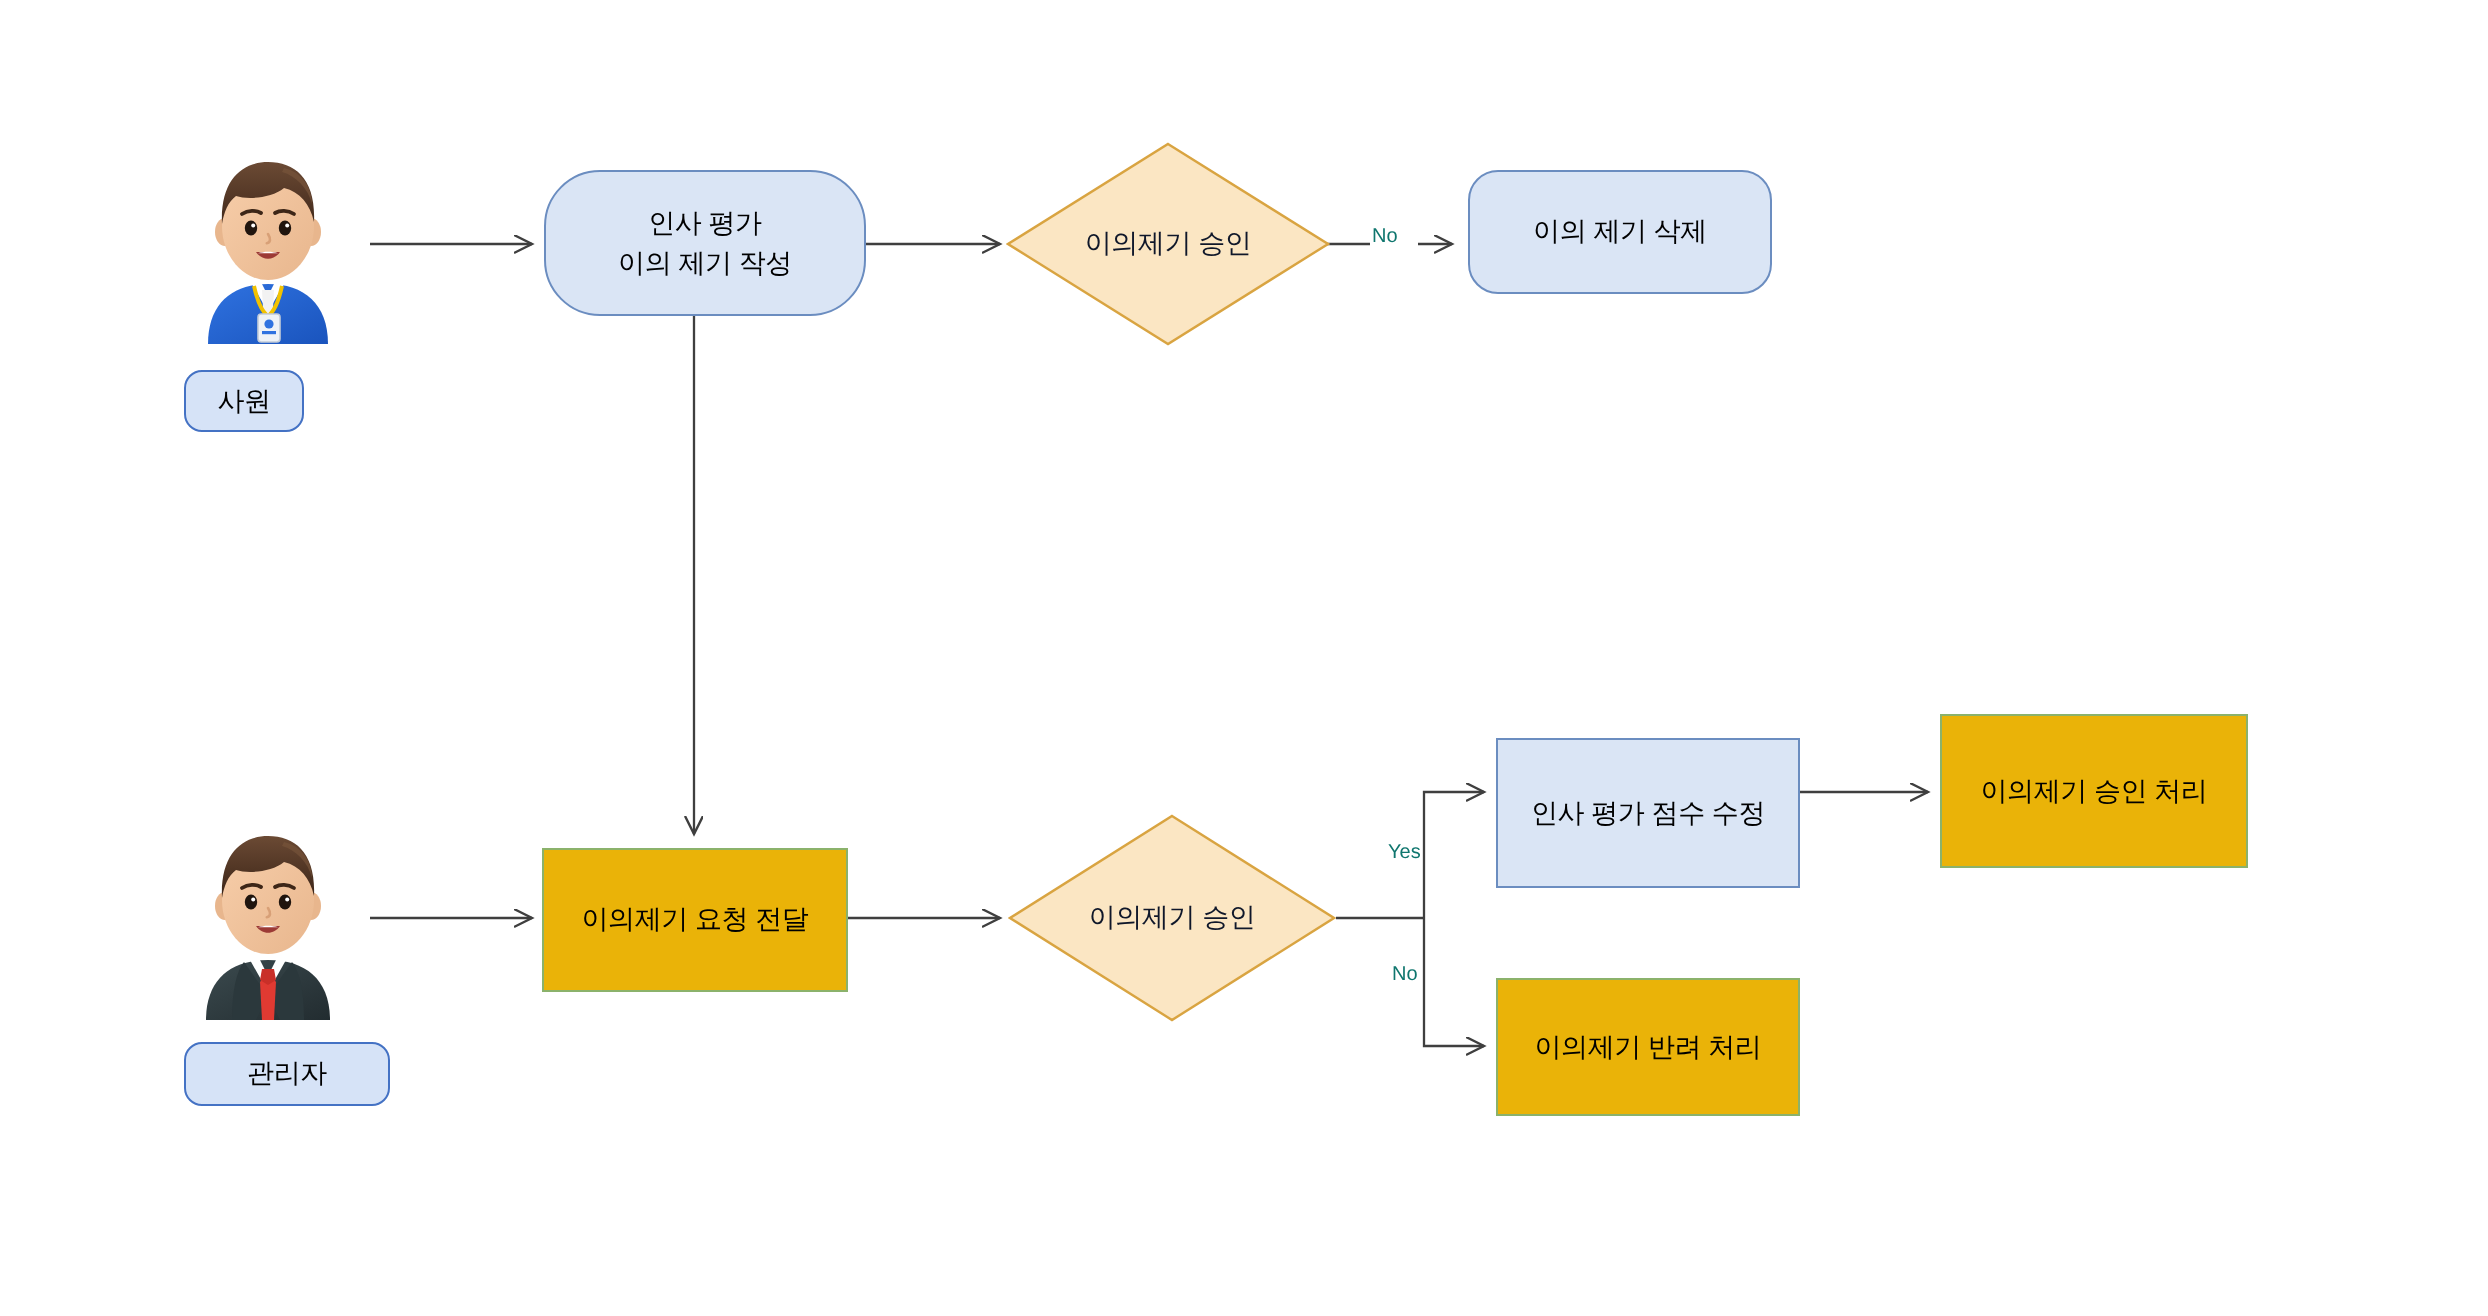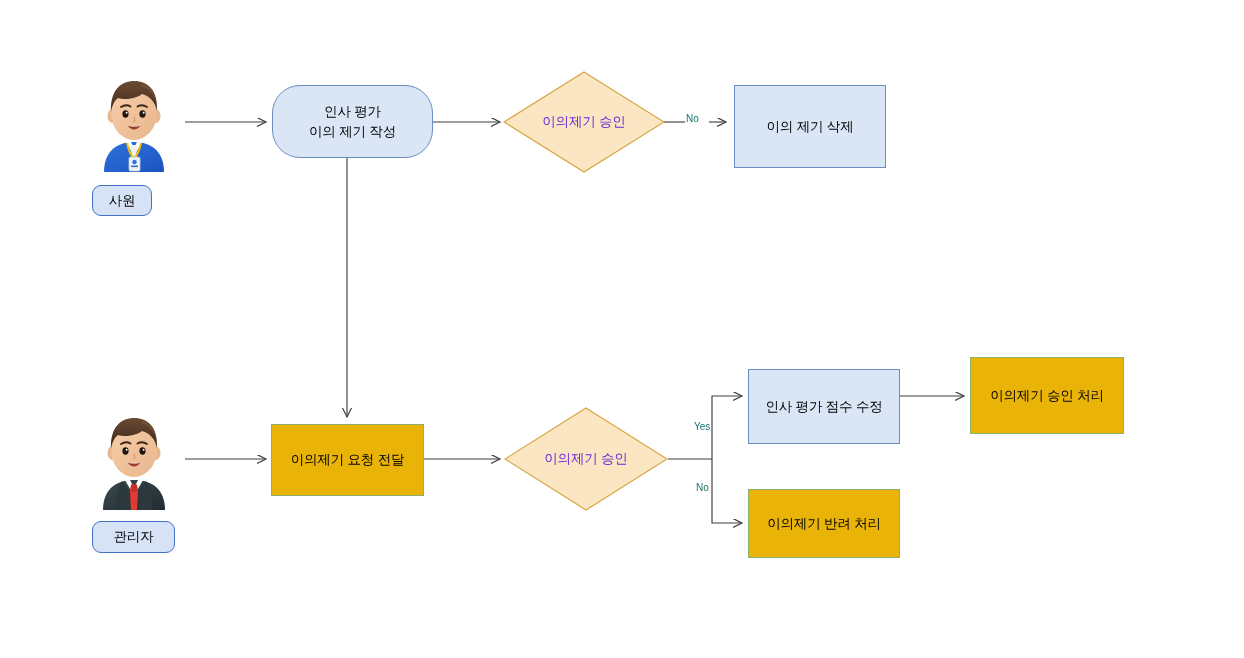--- a/index.html
+++ b/index.html
@@ -60,21 +60,21 @@
     position: absolute;
     left: 0;
     top: 0;
     width: 100%;
     height: 100%;
     display: flex;
     align-items: center;
     justify-content: center;
     font-size: 13.5px;
     letter-spacing: -0.2px;
-    color: #6d28d9;
+    color: #0f172a;
   }
   .pill {
     position: absolute;
     box-sizing: border-box;
     display: flex;
     align-items: center;
     justify-content: center;
     background: #d6e3f7;
     border: 1.4px solid #4472c4;
     border-radius: 9px;
@@ -232,41 +232,41 @@
       <circle cx="28.6" cy="41.7" r="1" fill="#ffffff"></circle>
       <circle cx="45.6" cy="41.7" r="1" fill="#ffffff"></circle>
 
       <path d="M36,46 C37.6,48.5 37.2,50.3 35.4,50.6" stroke="#d8a077" stroke-width="1.3" fill="none" stroke-linecap="round"></path>
 
       <path d="M30,55 C33,59.5 39,59.5 42,55 Z" fill="#9c3a35"></path>
       <path d="M31,55.6 C34,54.6 38,54.6 41,55.6 Z" fill="#ffffff"></path>
     </svg>
   </div>
 
-  <div class="pill" style="left:92px; top:521px; width:83px; height:32px;">
+  <div class="pill" style="left:92px; top:521px; width:103px; height:32px;">
     <span>관리자</span>
   </div>
 
   <div class="node blue" style="left:272px; top:85px; width:161px; height:73px;border-radius:28px;">
     <div>
       <div>인사 평가</div>
       <div>이의 제기 작성</div>
     </div>
   </div>
 
   <div class="diamond-wrap" style="left:503px; top:71px; width:162px; height:102px;">
     <svg width="162" height="102" viewBox="0 0 162 102" xmlns="http://www.w3.org/2000/svg">
       <polygon points="81,1 161,51 81,101 1,51" fill="#fbe6c3" stroke="#d9a441" stroke-width="1.2"></polygon>
     </svg>
     <div class="diamond-label">이의제기 승인</div>
   </div>
 
   <div class="edge-label" style="left:686px; top:113px;">No</div>
 
-  <div class="node blue" style="left:734px; top:85px; width:152px; height:83px;">
+  <div class="node blue" style="left:734px; top:85px; width:152px; height:62px;border-radius:15px;">
     <span>이의 제기 삭제</span>
   </div>
 
   <div class="node green" style="left:271px; top:424px; width:153px; height:72px;">
     <span>이의제기 요청 전달</span>
   </div>
 
   <div class="diamond-wrap" style="left:504px; top:407px; width:164px; height:104px;">
     <svg width="164" height="104" viewBox="0 0 164 104" xmlns="http://www.w3.org/2000/svg">
       <polygon points="82,1 163,52 82,103 1,52" fill="#fbe6c3" stroke="#d9a441" stroke-width="1.2"></polygon>

